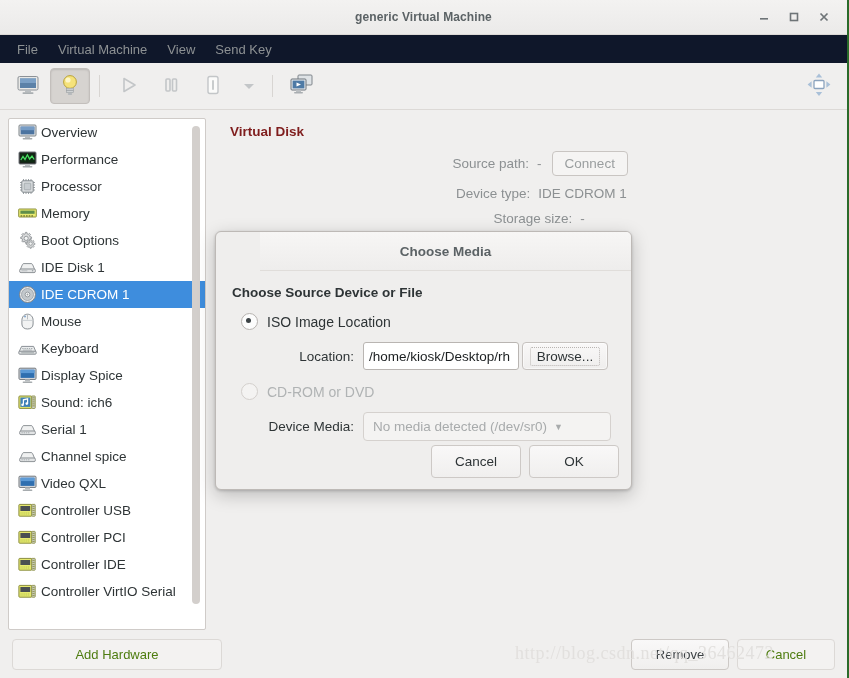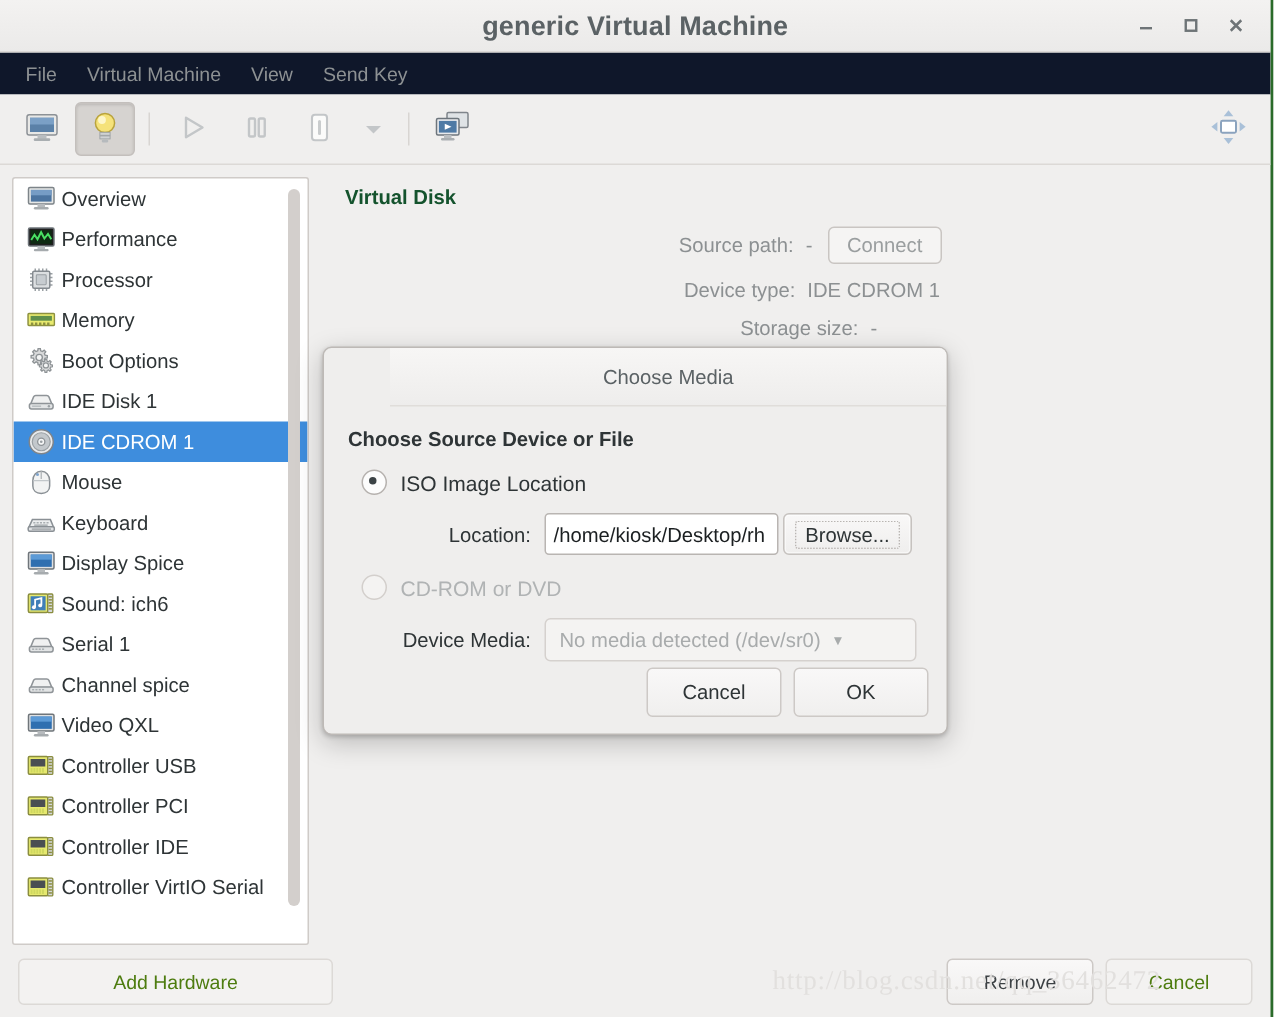--- a/index.html
+++ b/index.html
@@ -23,21 +23,21 @@
 
   
   .titlebar {
     position: relative;
     height: 34px;
     background: linear-gradient(to bottom,#f3f2f1,#ebeae9);
     border-bottom: 1px solid #dcd9d6;
     display: flex; align-items: center; justify-content: center;
   }
   .titlebar .title {
-    font-size: 18px; font-weight: bold; color: #5b6265;
+    font-size: 12px; font-weight: bold; color: #5b6265;
     letter-spacing: .1px;
   }
   .wbtns { position: absolute; right: 8px; top: 0; height: 34px; display: flex; align-items: center; }
   .wbtn {
     width: 30px; height: 30px; display: flex; align-items: center; justify-content: center;
     color: #6e7477; font-size: 14px; line-height: 1; cursor: default; user-select: none;
   }
   .wbtn svg { display:block; }
 
   
@@ -103,21 +103,21 @@
   .sb-thumb {
     position: absolute; right: 3px; top: 4px; width: 8px; height: 478px;
     background: #d3cfcc; border-radius: 4px;
   }
 
   
   .detail {
     flex: 1; padding: 14px 20px 0 18px; position: relative;
   }
   .detail h2 {
-    margin: 0 0 12px 0; font-size: 13.5px; font-weight: bold; color: #14532d;
+    margin: 0 0 12px 0; font-size: 13.5px; font-weight: bold; color: #7f1d1d;
   }
   .drow {
     display: flex; align-items: center; margin-bottom: 10px; font-size: 13.5px; color: #8c9092; justify-content: center;
   }
   .dlabel { width: 100px; text-align: right; margin-right: 8px; white-space: nowrap; }
   .dval { color: #8c9092; }
   .connect-btn {
     margin-left: 10px; padding: 4px 12px;
     border: 1px solid #c9c5c2; border-radius: 4px;
     background: #f5f4f3; color: #9a9e9f; font-size: 13.5px; cursor: default;
@@ -152,21 +152,21 @@
     width: 417px; height: 259px;
     background: #efeeed;
     border: 1px solid #bdb9b6;
     border-radius: 6px;
     box-shadow: 0 5px 18px rgba(0,0,0,.22), 0 1px 3px rgba(0,0,0,.18);
     box-sizing: border-box;
     overflow: hidden;
   }
   .dlg-title {
     height: 38px; display: flex; align-items: center; justify-content: center;
-    font-size: 13.5px; font-weight: normal; color: #5b6265;
+    font-size: 13.5px; font-weight: bold; color: #5b6265;
     background: linear-gradient(to bottom,#f7f6f5,#eeedec);
     border-bottom: 1px solid #e0ddda;
     margin-left: 44px;
   }
   .dlg-body { padding: 14px 16px 0 16px; }
   .dlg-head {
     font-size: 13.5px; font-weight: bold; color: #2e3436; margin-bottom: 13px;
   }
   .radio-row { display: flex; align-items: center; gap: 9px; margin-bottom: 12px; padding-left: 9px; }
   .radio {

